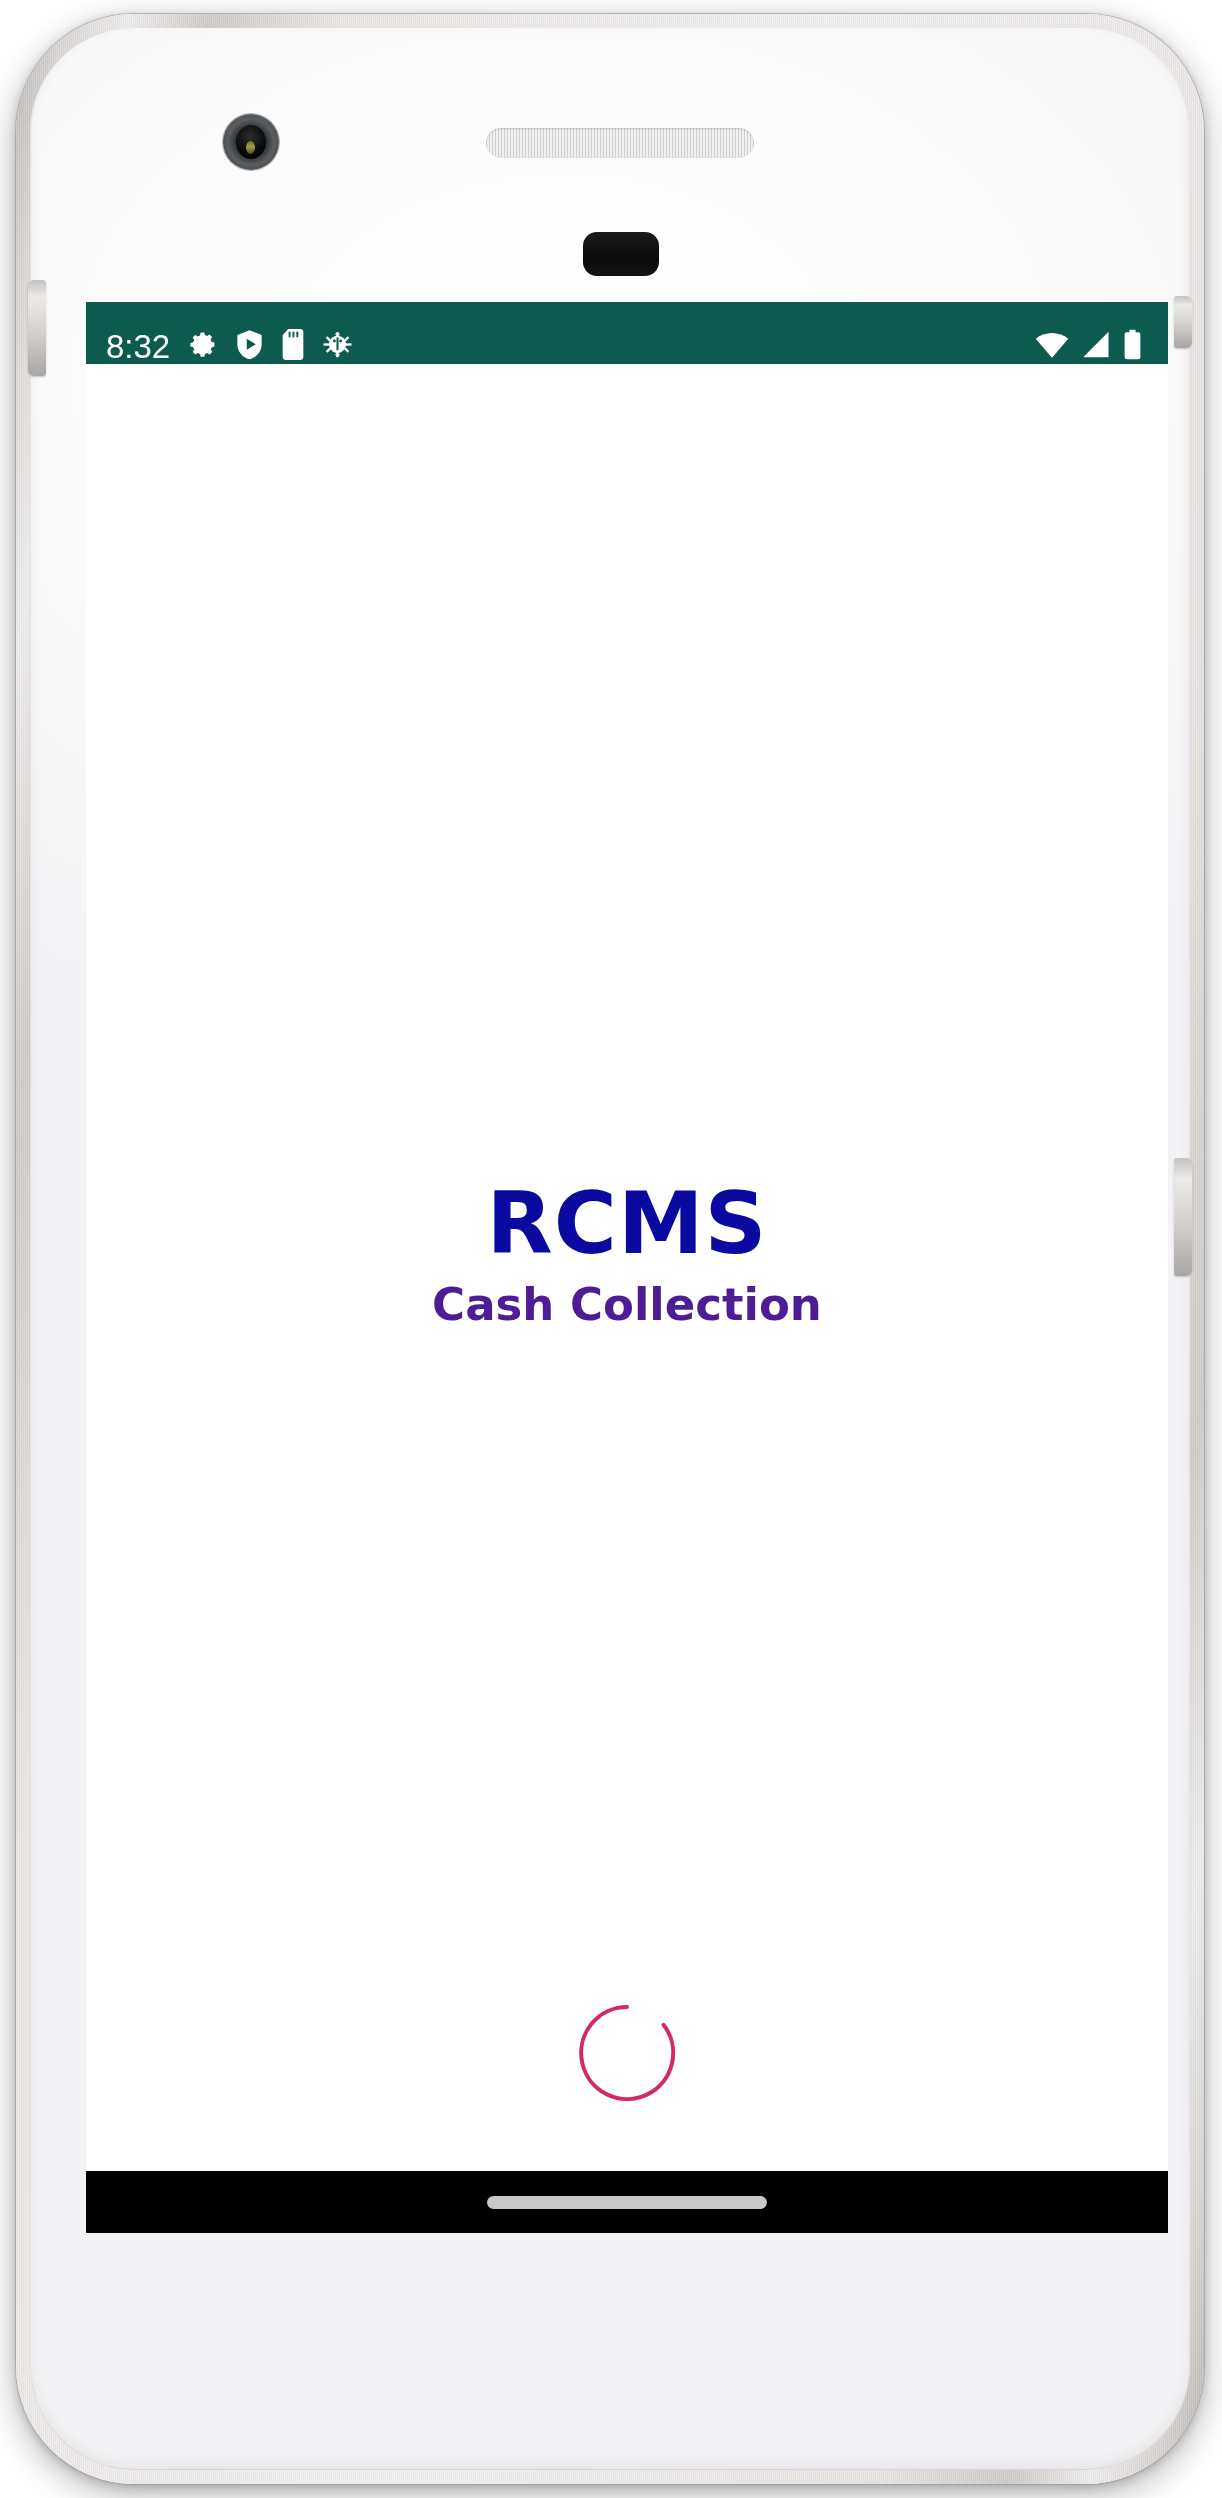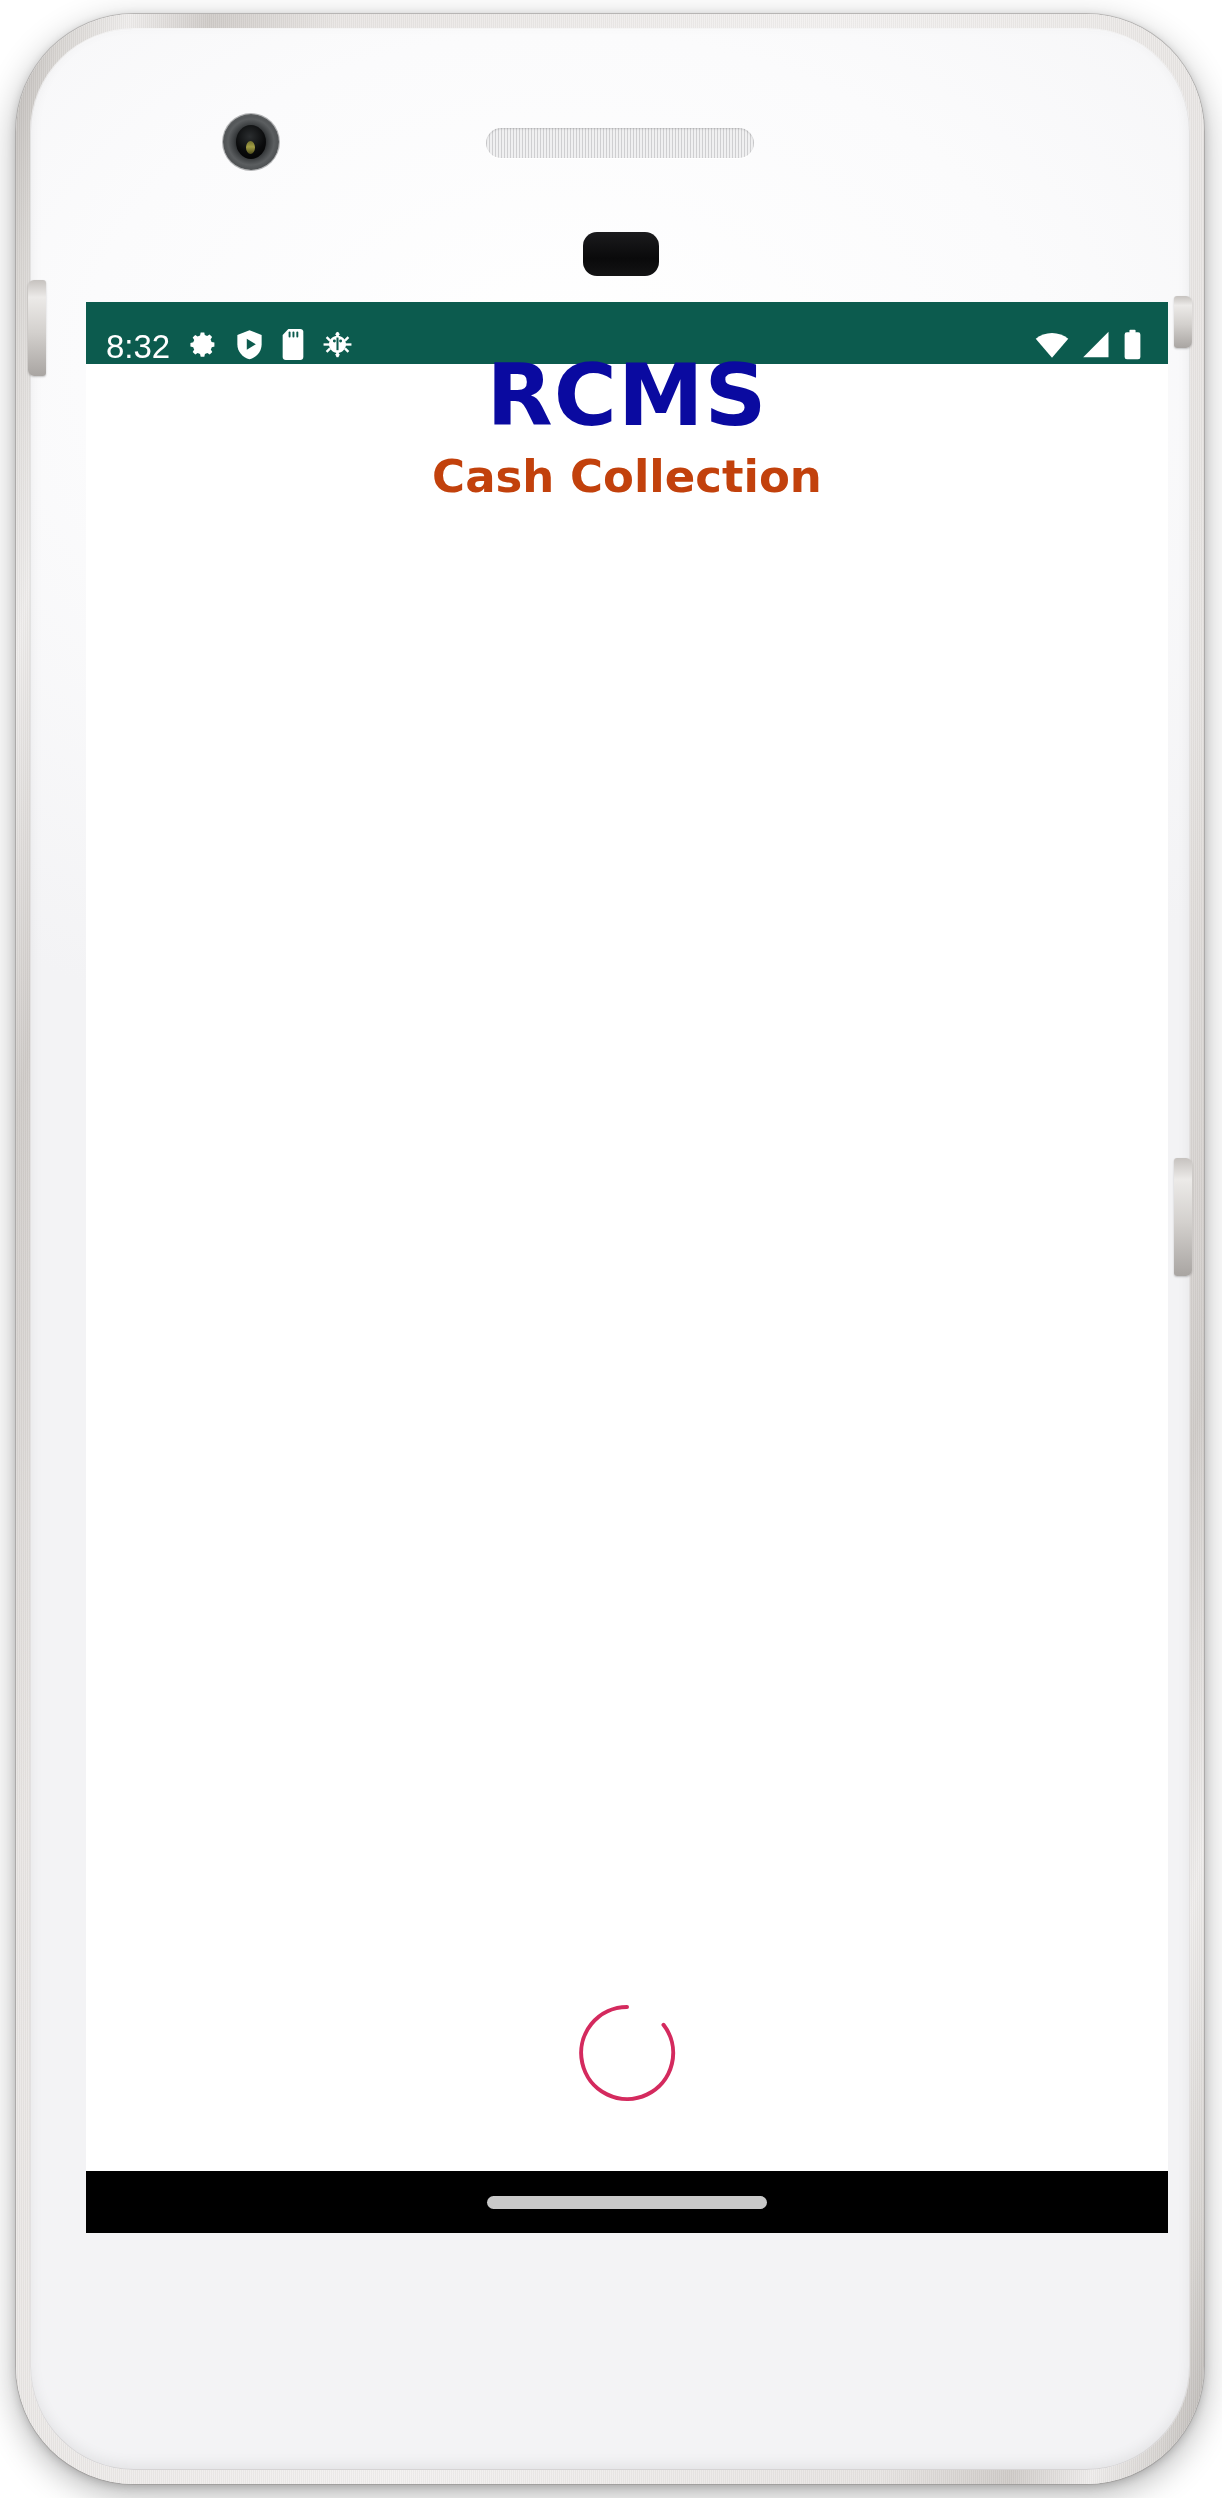--- a/index.html
+++ b/index.html
@@ -196,33 +196,33 @@
 
   #brand-block {
     position: absolute;
     left: 0;
     right: 0;
     top: 0;
     height: 100%;
     display: flex;
     flex-direction: column;
     align-items: center;
-    justify-content: flex-start;
+    justify-content: center;
     transform: translateY(-12px);
   }
   #app-title {
     color: #0A0AA0;
     font-size: 86px;
     font-weight: bold;
     letter-spacing: 1px;
     line-height: 1.02;
     font-family: "DejaVu Sans", sans-serif;
   }
   #app-subtitle {
-    color: #c2410c;
+    color: #4c1d95;
     font-size: 45px;
     font-weight: bold;
     letter-spacing: 0px;
     margin-top: 10px;
     font-family: "DejaVu Sans", sans-serif;
   }
 
   #loading-spinner {
     position: absolute;
     left: 50%;

